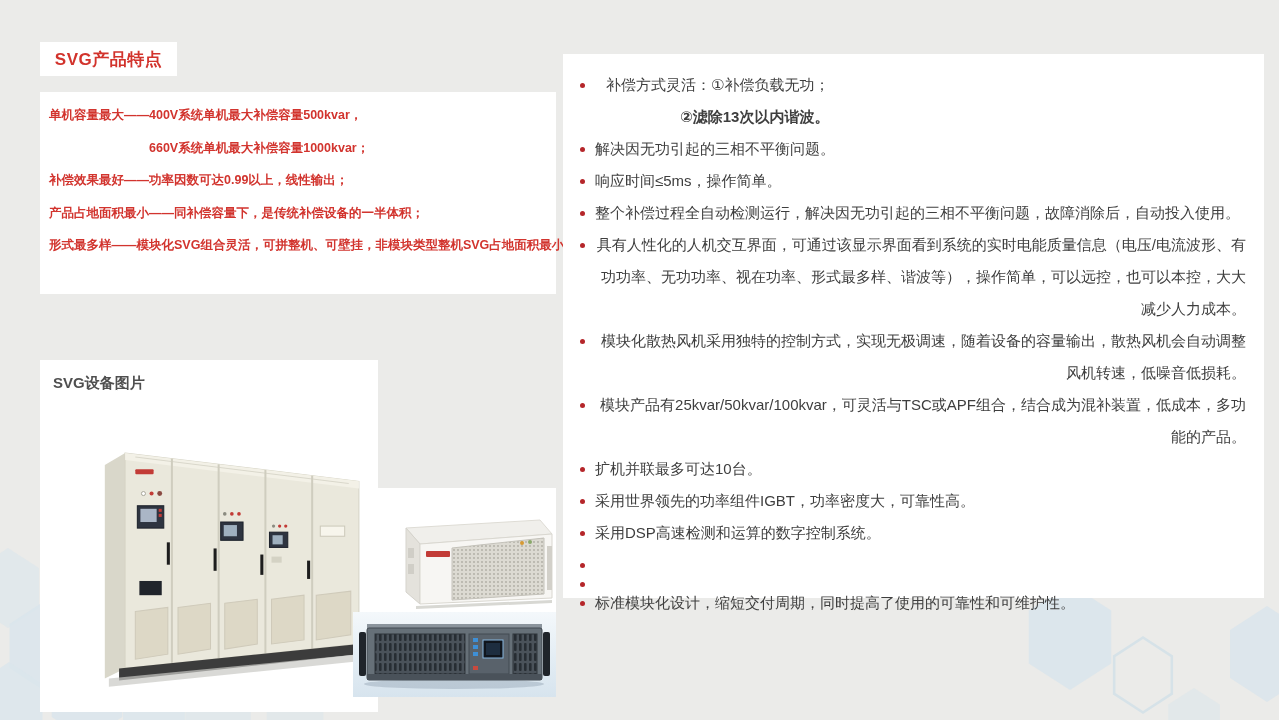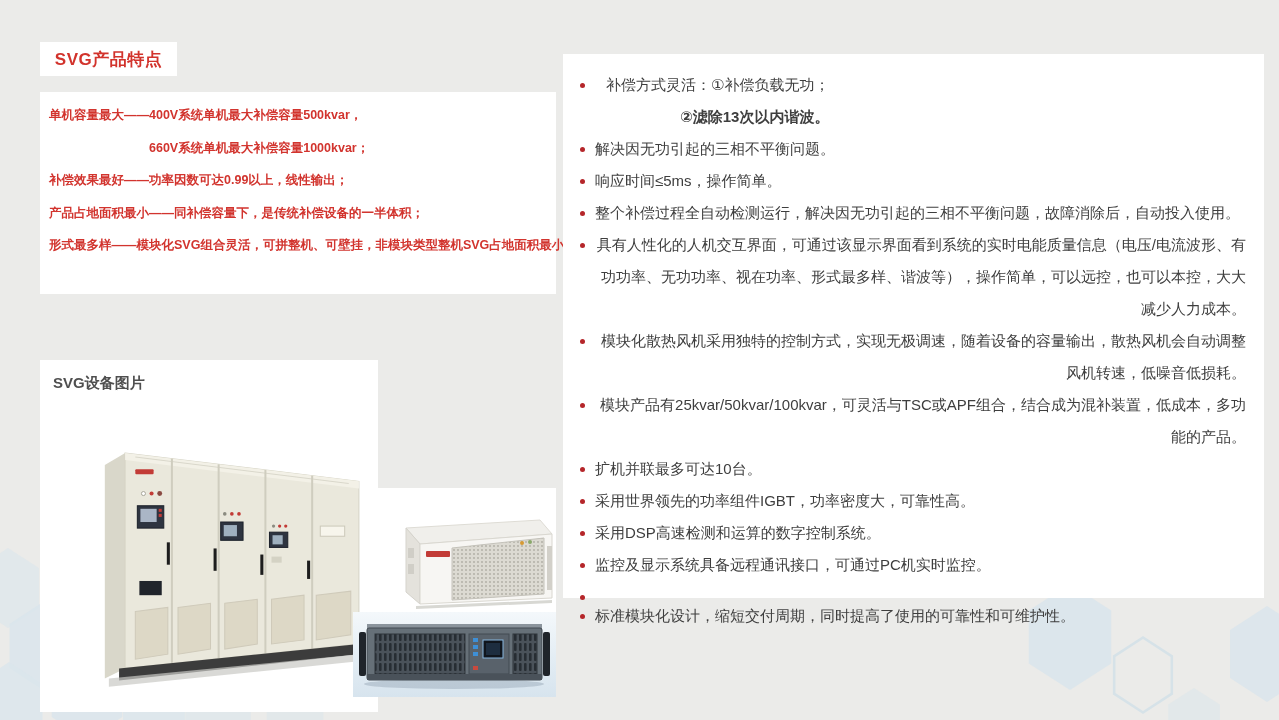--- a/index.html
+++ b/index.html
@@ -243,23 +243,20 @@
         </div>
       </div>
       <div class="bullet-item">
         <span class="dot"></span>
         <div class="bullet-text">
           <div class="bullet-line">采用DSP高速检测和运算的数字控制系统。</div>
         </div>
       </div>
       <div class="bullet-item">
         <span class="dot"></span>
-        <div class="bullet-text">
-          <div class="bullet-line">监控及显示系统具备远程通讯接口，可通过PC机实时监控。</div>
-        </div>
       </div>
       <div class="bullet-item">
         <span class="dot"></span>
       </div>
       <div class="bullet-item">
         <span class="dot"></span>
         <div class="bullet-text">
           <div class="bullet-line">标准模块化设计，缩短交付周期，同时提高了使用的可靠性和可维护性。</div>
         </div>
       </div>

